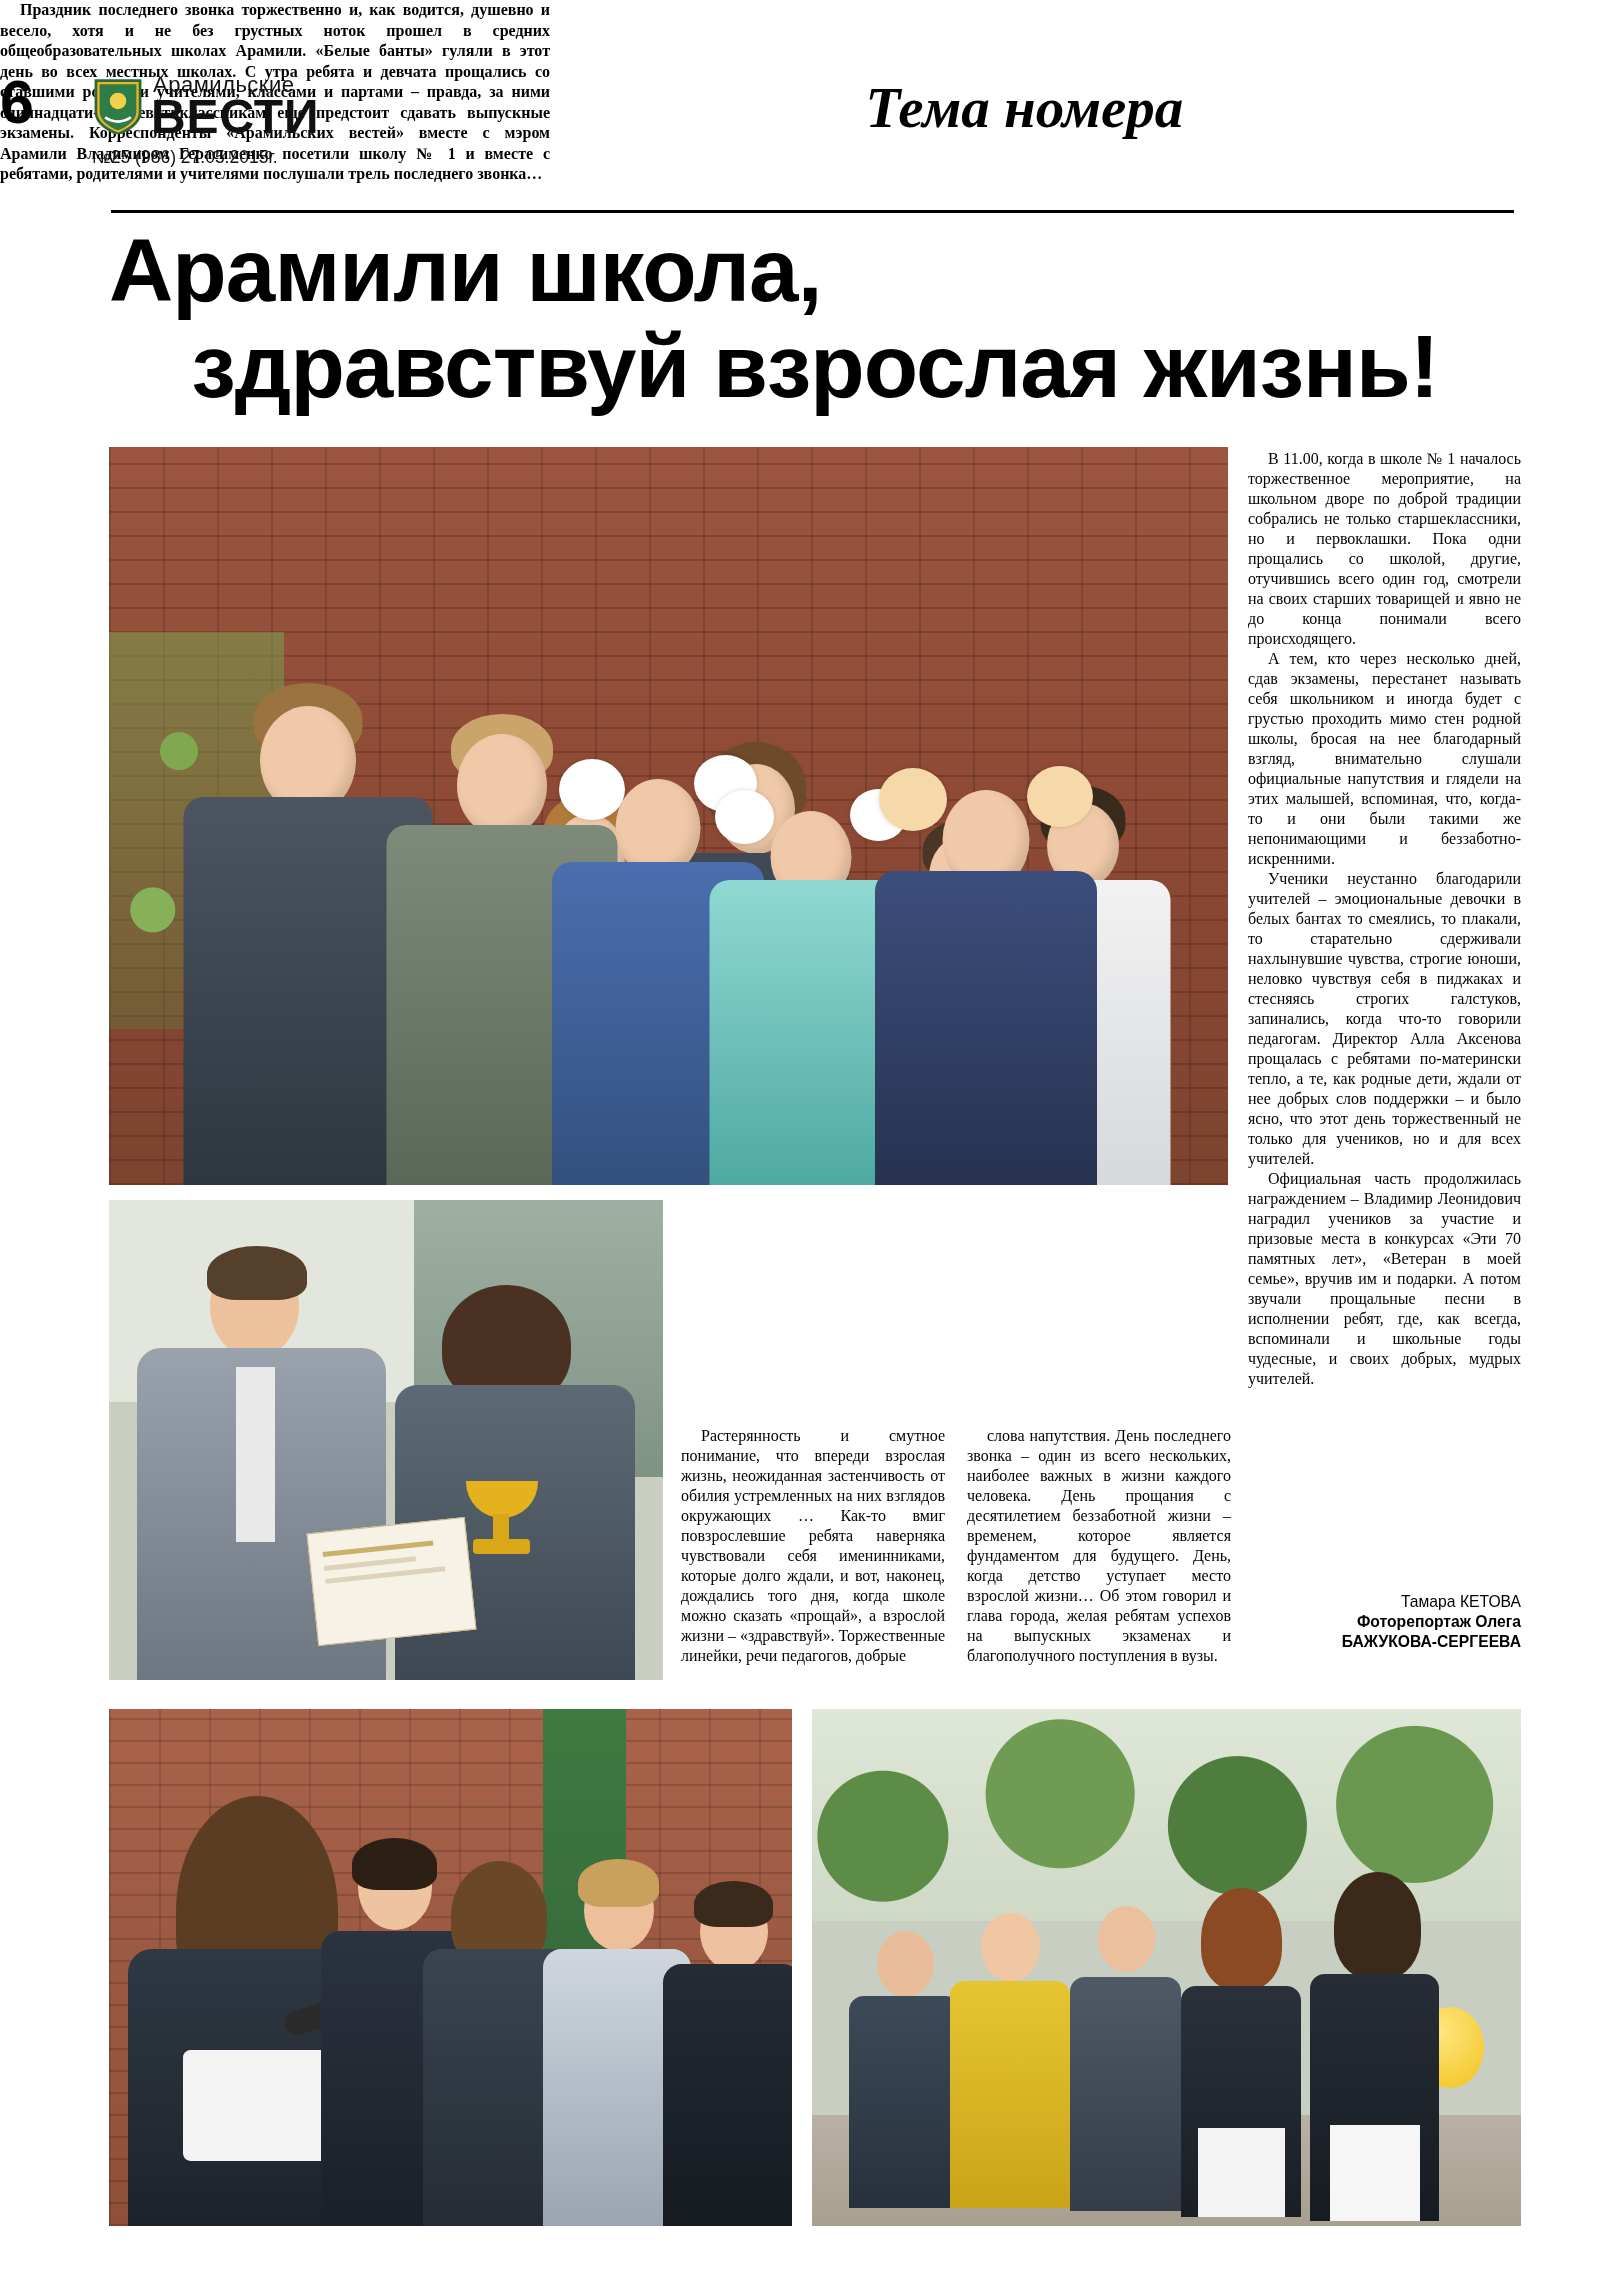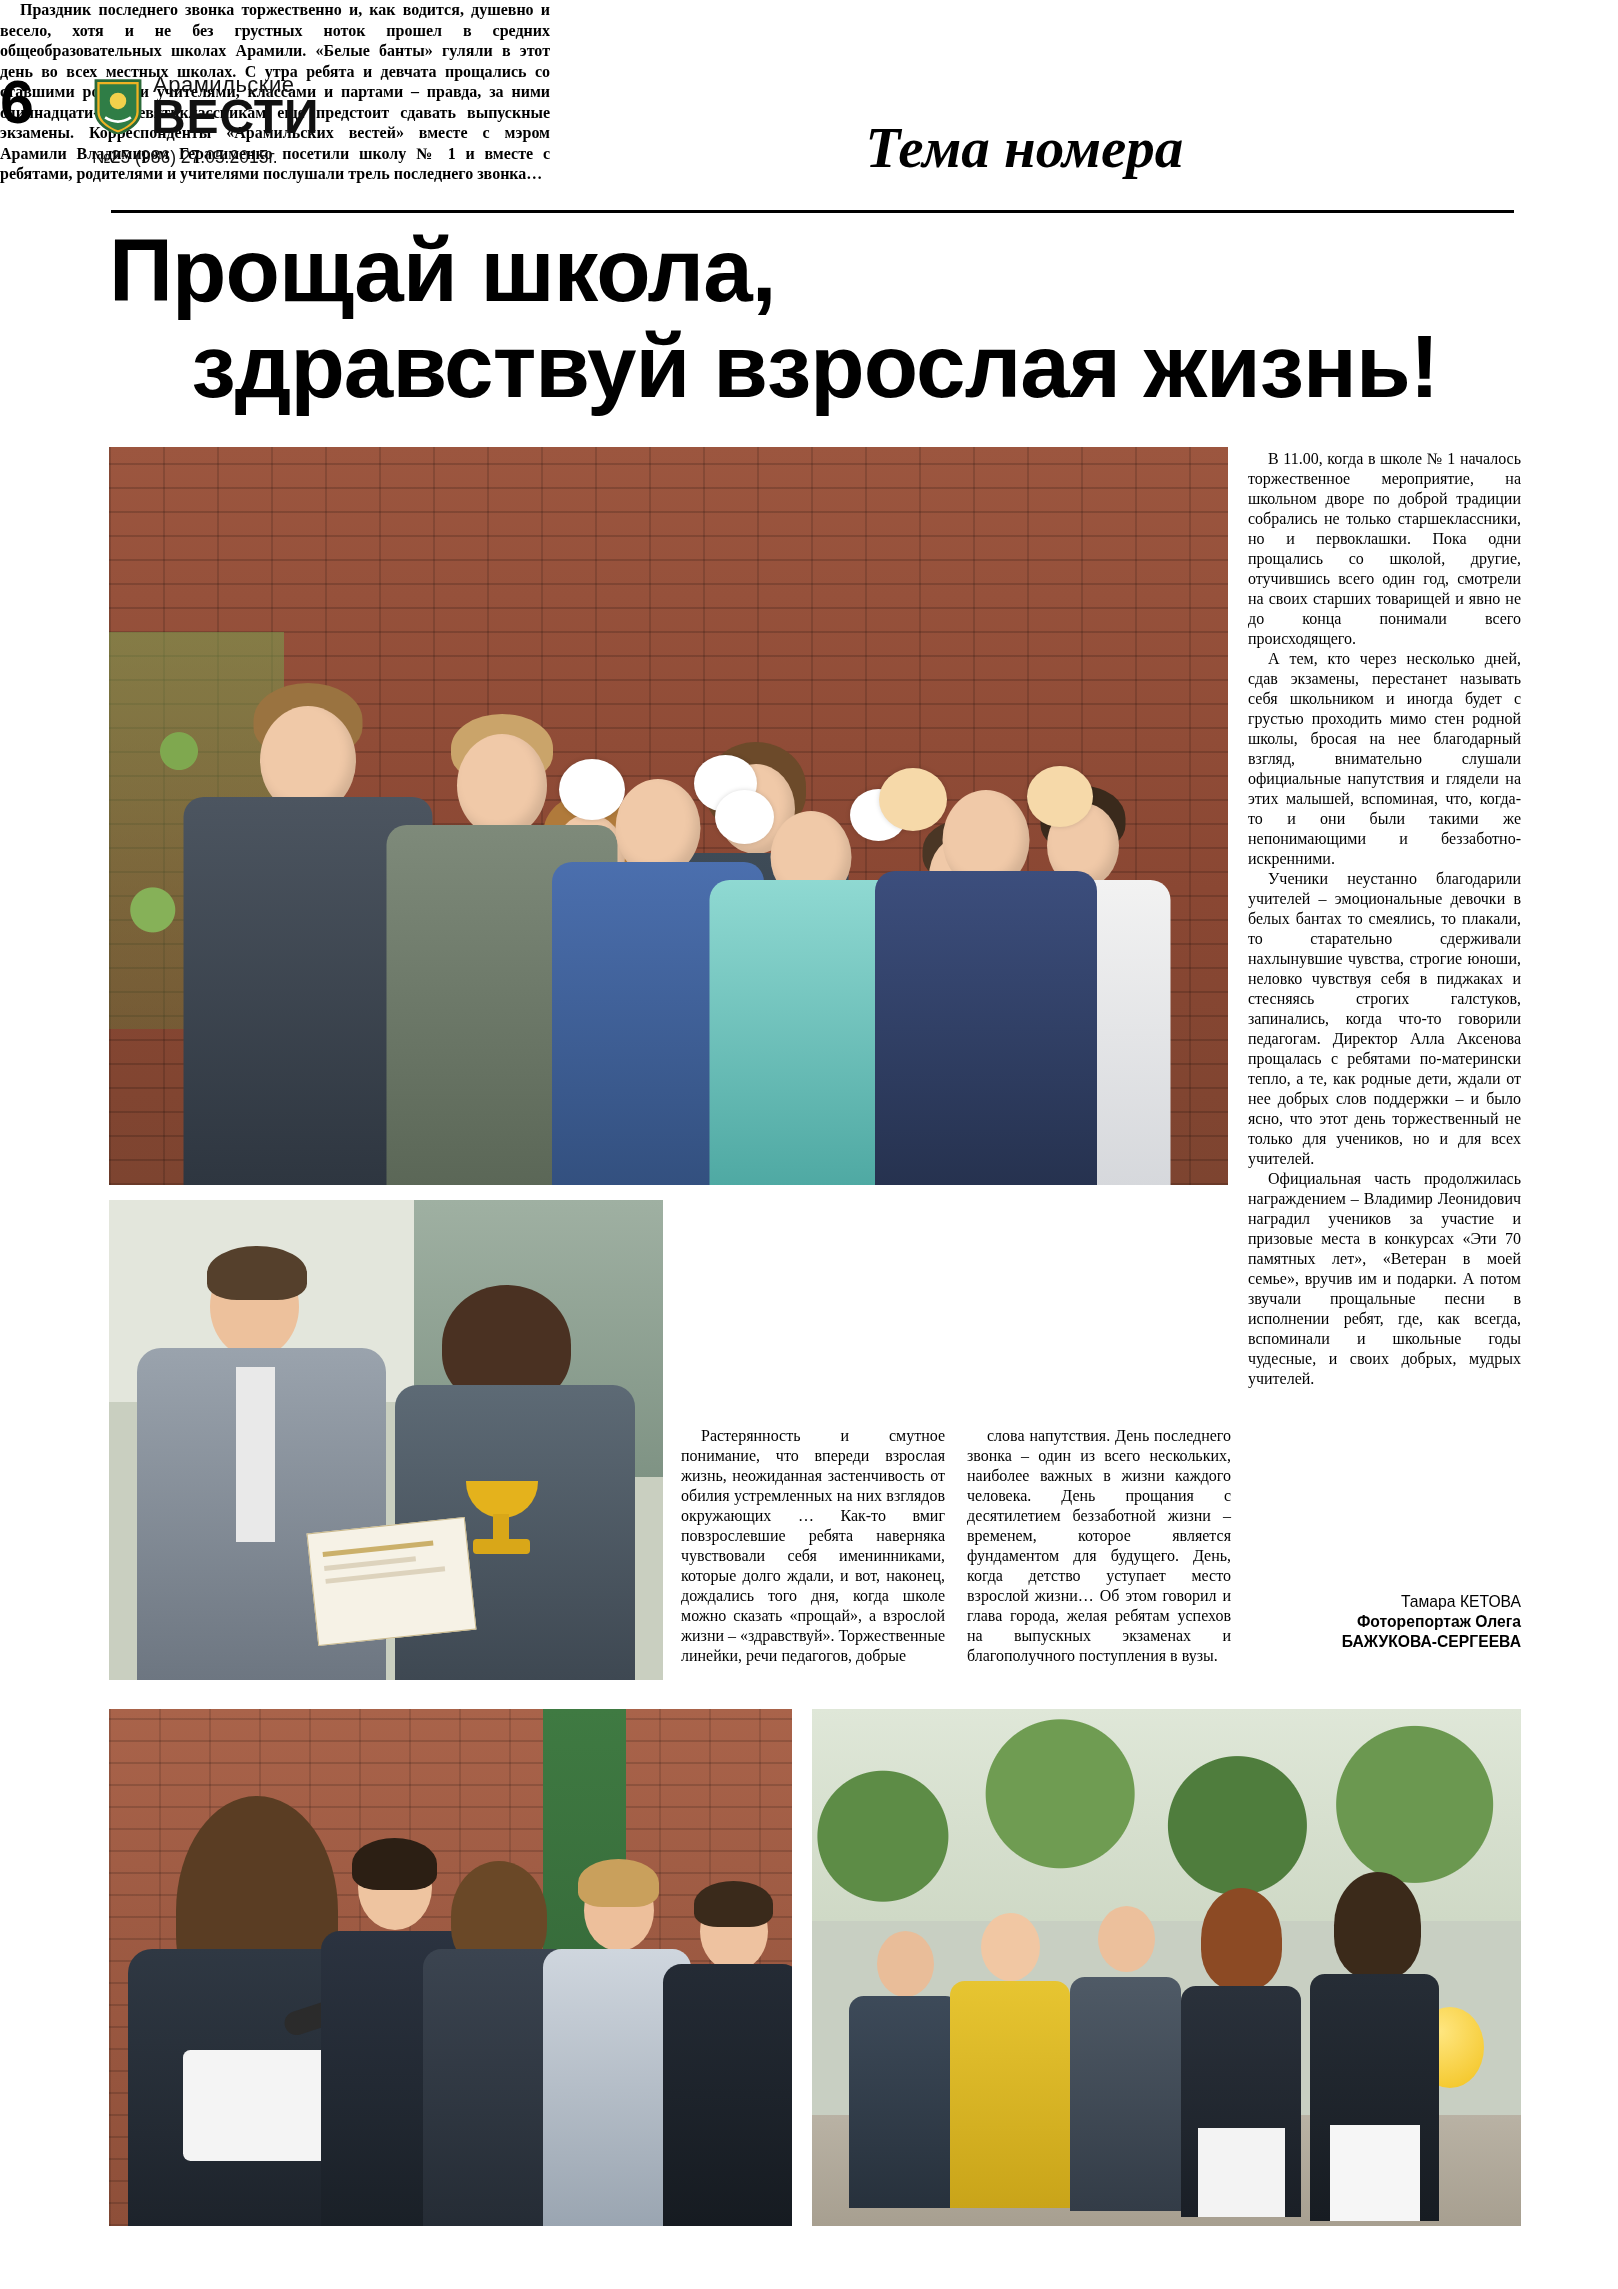--- a/index.html
+++ b/index.html
@@ -80,21 +80,20 @@
     left: 646px;
     top: 79px;
     width: 757px;
     text-align: center;
     font-family: "Liberation Serif", serif;
     font-style: italic;
     font-weight: bold;
     font-size: 57px;
     line-height: 57px;
     color: #000;
-    margin-top: 40px;
   }
   .rule-top {
     position: absolute;
     left: 111px;
     top: 210px;
     width: 1403px;
     height: 2.8px;
     background: #000;
   }
 
@@ -304,21 +303,21 @@
     </div>
     <div class="logo-name1">Арамильские</div>
     <div class="logo-name2">ВЕСТИ</div>
     <div class="logo-issue">№25 (986) 27.05.2015г.</div>
   </div>
 
   <div class="section-title">Тема номера</div>
   <div class="rule-top"></div>
 
   <div class="headline">
-    <span>Прощай школа,</span>
+    <span>Арамили школа,</span>
     <span class="l2">здравствуй взрослая жизнь!</span>
   </div>
 
   <div class="photo" id="photo-main">
     <div class="brick"></div>
     <div class="greenery"></div>
 
     <div class="row-kids">
 
       <div class="kid" style="left:554px; width:185px; height:434px;">

